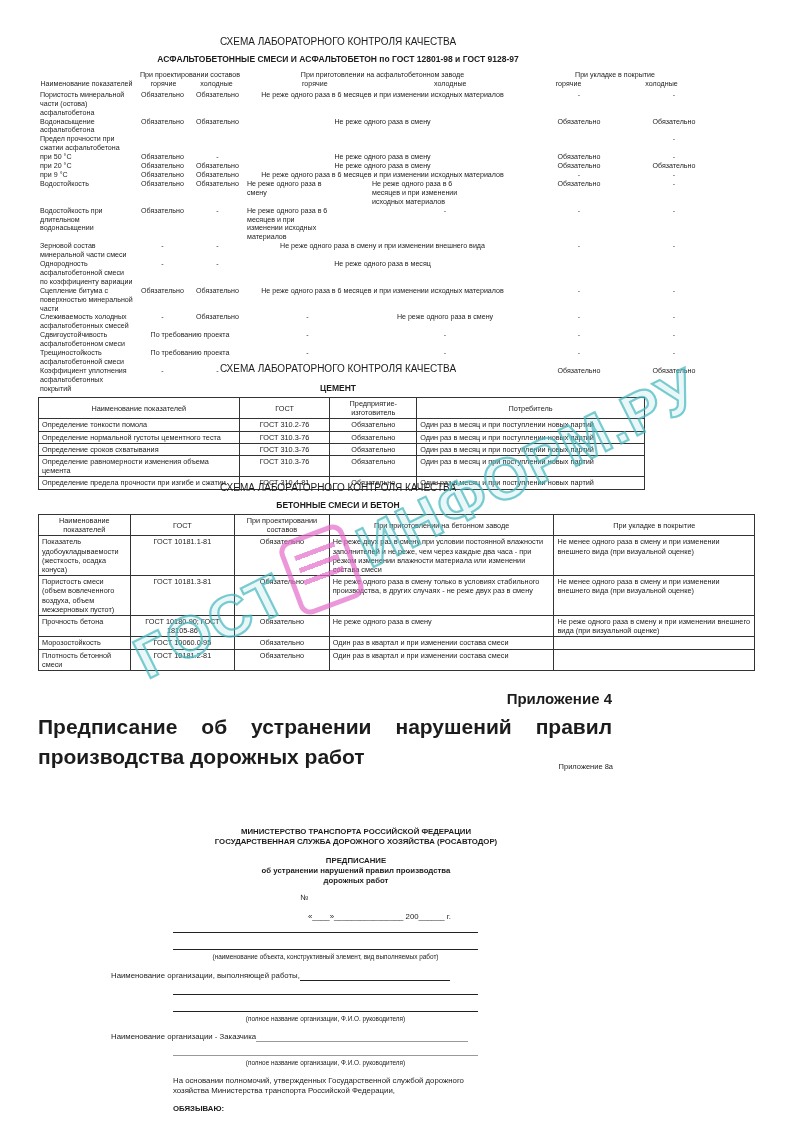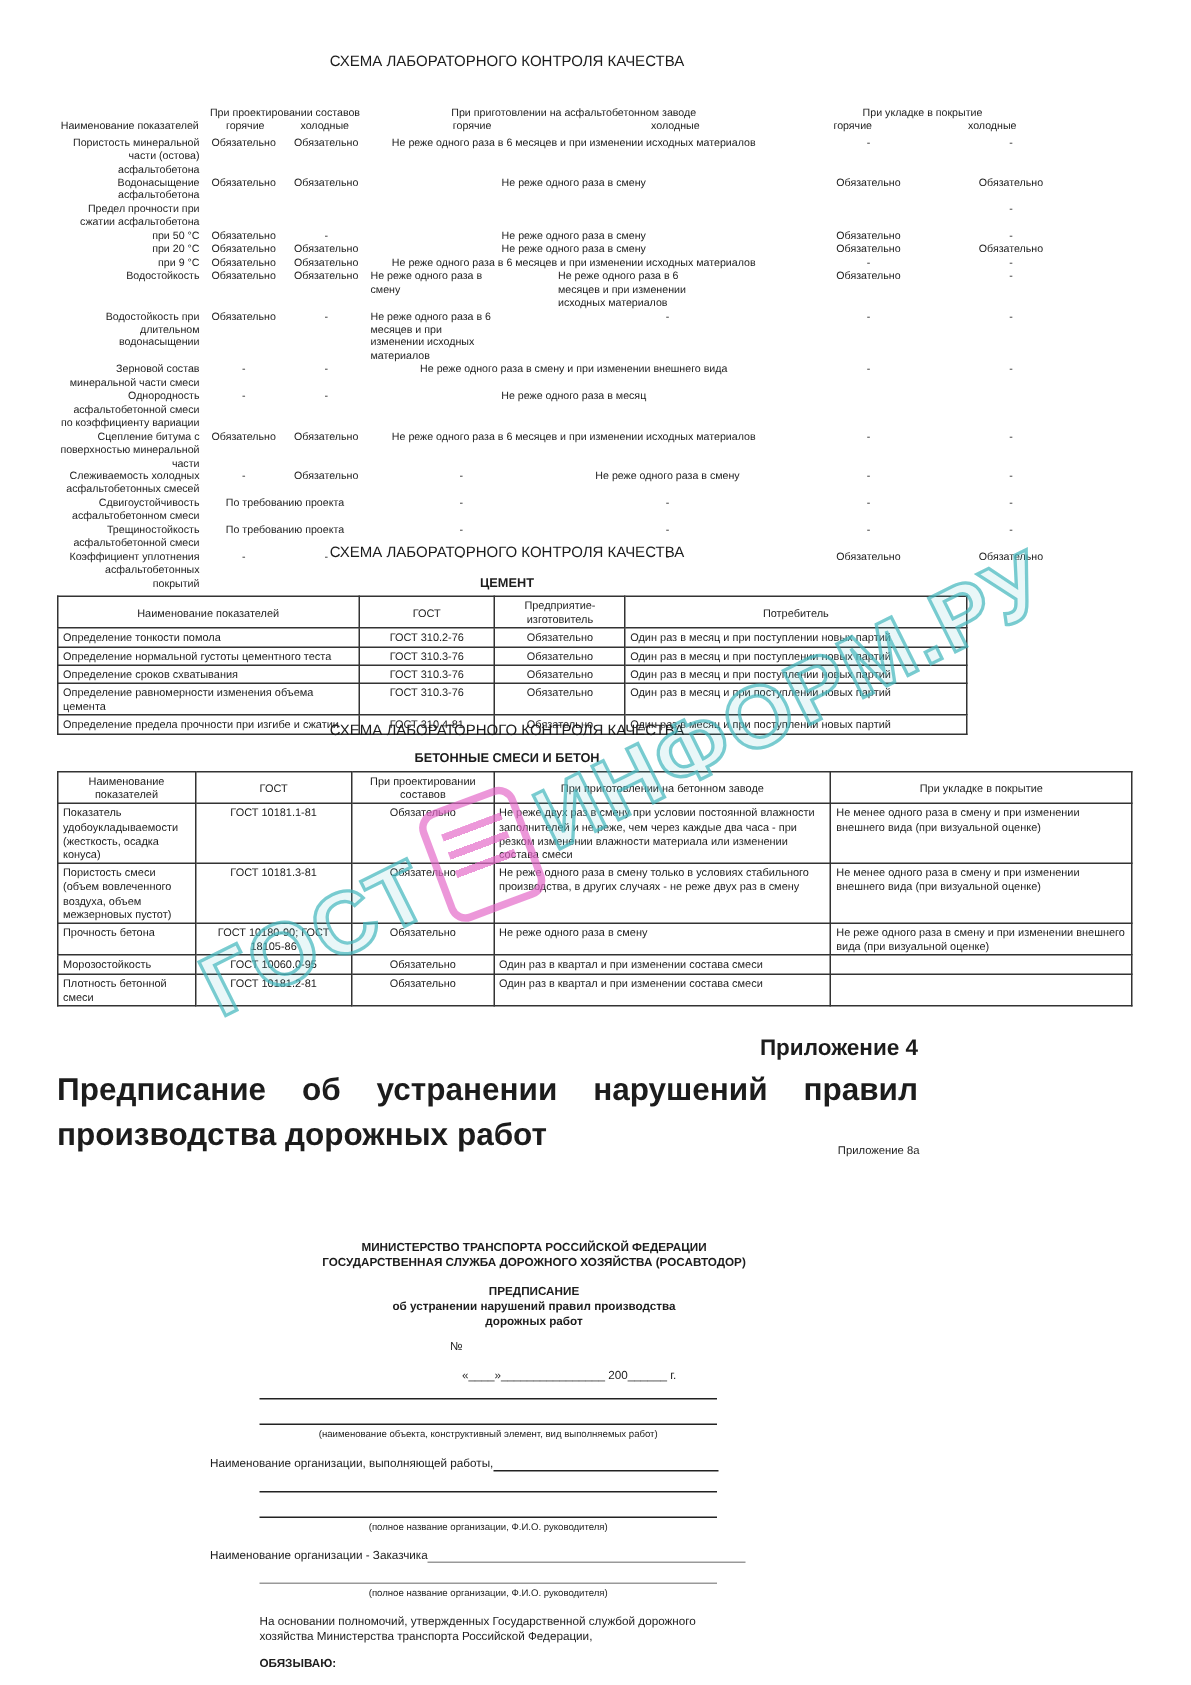--- a/index.html
+++ b/index.html
@@ -6,21 +6,21 @@
   .page{position:relative;width:794px;height:1123px;background:#fff;overflow:hidden;
         font-family:"Liberation Sans","DejaVu Sans",sans-serif;color:#1c1c1c;}
   .abs{position:absolute;left:38px;}
   
   .sec-title{width:600px;text-align:center;font-size:10px;}
   .sec-sub{width:600px;text-align:center;font-size:8.5px;font-weight:bold;}
   
   .atable{width:672px;font-size:7.1px;line-height:8.9px;}
   .arow{display:grid;grid-template-columns:97px 55px 55px 125px 150px 118px 72px;}
   .acell{text-align:center;padding:0 2px;}
-  .acell.name{text-align:right;padding-left:2px;}
+  .acell.name{text-align:left;padding-left:2px;}
   .acell.left{text-align:left;padding-right:38px;}
   .ahead{margin-bottom:2px;}
   .ahead .hc{display:flex;flex-direction:column;justify-content:flex-end;}
   .subhead{display:flex;}
   .subhead span{flex:1;text-align:center;}
   
   table.btab{border-collapse:collapse;table-layout:fixed;font-size:7.3px;line-height:9.2px;}
   table.btab td,table.btab th{border:1px solid #333;padding:1px 3px;vertical-align:top;
       font-weight:normal;word-wrap:break-word;}
   table.btab th{text-align:center;vertical-align:middle;}
@@ -31,21 +31,21 @@
   
   .apx-label{width:574px;text-align:right;font-size:15px;font-weight:bold;}
   .apx-head{width:574px;font-size:21px;font-weight:bold;line-height:1.42;text-align:justify;}
   .apx-sub{width:575px;text-align:right;font-size:7.5px;}
   
   .form{width:660px;font-size:7.8px;line-height:10px;}
   .fcenter{width:636px;text-align:center;font-weight:bold;}
   .caption{margin-left:135px;width:305px;text-align:center;font-size:6.4px;}
   .rule{margin-left:135px;width:305px;border-bottom:1px solid #222;height:0;}
   .rule.gray{border-bottom-color:#999;}
-  .labelrow{margin-left:102px;display:flex;align-items:flex-end;}
+  .labelrow{margin-left:73px;display:flex;align-items:flex-end;}
   .fill-line{flex:1;border-bottom:1px solid #222;height:8px;}
   .fill-line.gray{border-bottom-color:#999;}
   .basis{margin-left:135px;width:310px;}
   .oblige{margin-left:135px;font-weight:bold;}
   
   .watermark{position:absolute;left:138px;top:622px;transform:rotate(-26.5deg);
      transform-origin:0 50%;display:flex;align-items:center;gap:10px;
      pointer-events:none;z-index:4;opacity:.85;}
   .wm-text{font-size:58px;font-weight:bold;letter-spacing:2px;
      color:rgba(70,185,190,0.14);-webkit-text-stroke:2.2px rgba(70,185,190,0.85);}
@@ -59,20 +59,21 @@
 
 <div class="page">
 
   <div class="watermark">
     <span class="wm-text">ГОСТ</span>
     <span class="wm-icon"></span>
     <span class="wm-text">ИНФОРМ.РУ</span>
   </div>
 
   <div class="abs sec-title" style="top:36px">СХЕМА ЛАБОРАТОРНОГО КОНТРОЛЯ КАЧЕСТВА</div>
+  <div class="abs sec-sub" style="top:54px">АСФАЛЬТОБЕТОННЫЕ СМЕСИ И АСФАЛЬТОБЕТОН по ГОСТ 12801-98 и ГОСТ 9128-97</div>
 
   <div class="abs atable" style="top:71px">
     <div class="arow ahead">
       <div class="acell hc" style="text-align:center">Наименование показателей</div>
       <div class="acell hc" style="grid-column:span 2">
         <div>При проектировании составов</div>
         <div class="subhead">
           <span>горячие</span>
           <span>холодные</span>
         </div>

